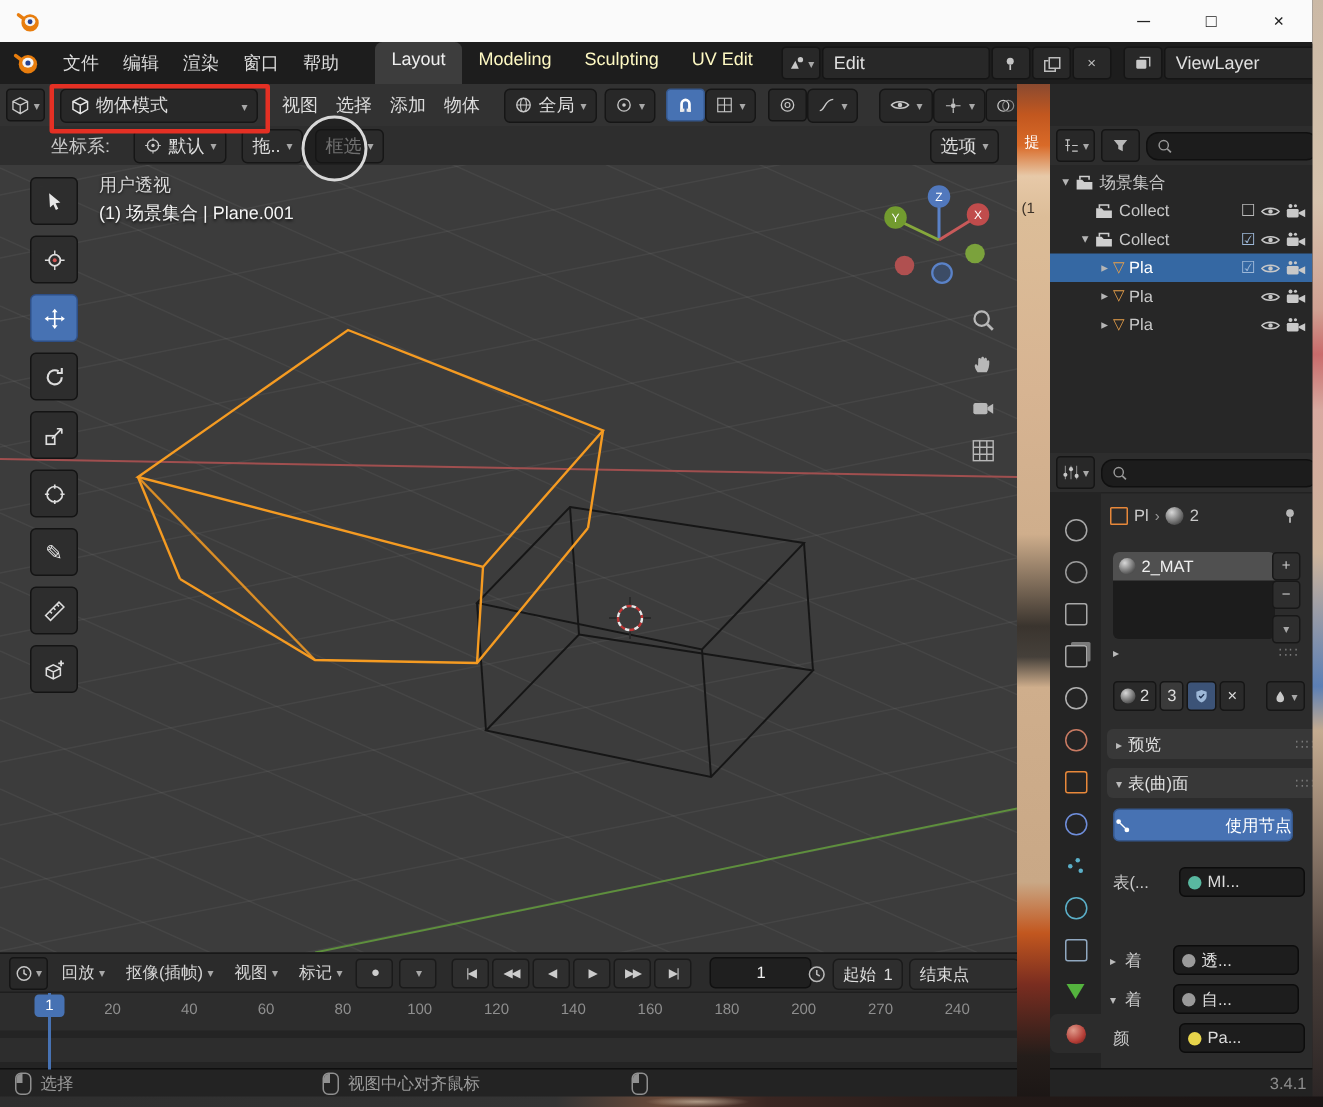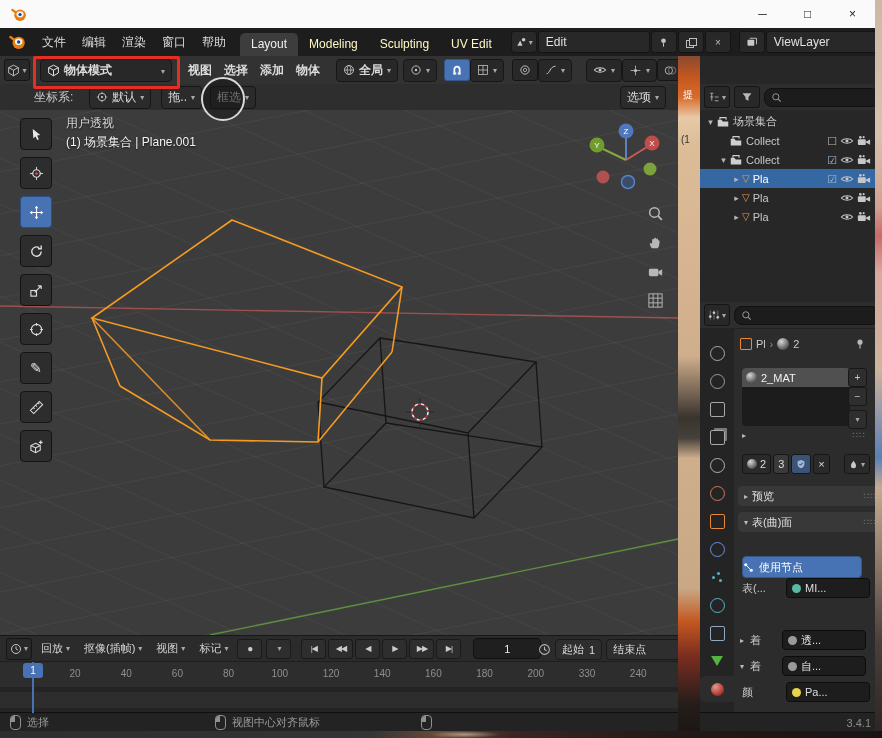--- a/index.html
+++ b/index.html
@@ -13,37 +13,37 @@
     color:#1a1a1a;border-bottom:1px solid #d0d0d0;}
   .tb-logo{width:17px;height:17px;margin:0 8px 0 10px;flex:none;}
   .tb-title{font-size:12px;color:#111;white-space:nowrap;}
   .win-btns{margin-left:auto;display:flex;height:100%;}
   .win-btn{width:45px;height:100%;display:flex;align-items:center;justify-content:center;font-size:12px;color:#222;}
 
   
   .topbar{left:0;top:28px;width:875px;height:28px;background:#1d1d1d;display:flex;align-items:center;
     border-bottom:1px solid #0e0e0e;overflow:hidden;}
   .menu{padding:0 8px;height:28px;line-height:28px;color:#dcdcdc;white-space:nowrap;flex:none;}
-  .wtabs{display:flex;align-items:flex-end;height:28px;margin-left:6px;flex:none;}
+  .wtabs{display:flex;height:28px;margin-left:16px;flex:none;}
   .wtab{padding:4px 11px 5px;border-radius:5px 5px 0 0;color:#fef9c3;white-space:nowrap;}
   .wtab.active{background:#3d3d3d;color:#efefef;}
   .sel-group{display:flex;align-items:center;margin-left:8px;gap:1px;flex:none;}
   .icon-btn{display:flex;align-items:center;justify-content:center;gap:2px;height:20px;min-width:20px;
     background:#282828;border:1px solid #151515;border-radius:3px;padding:0 2px;flex:none;}
   .name-field{height:20px;background:#282828;border:1px solid #151515;border-radius:3px;display:flex;
     align-items:center;padding:0 7px;color:#e0e0e0;flex:none;}
   .chev::after{content:"▾";font-size:8px;color:#a8a8a8;}
   .copy-ic{position:relative;width:9px;height:9px;flex:none;}
   .copy-ic::before{content:"";position:absolute;left:0;top:2px;width:6px;height:6px;border:1px solid #bdbdbd;}
   .copy-ic::after{content:"";position:absolute;left:3px;top:0;width:6px;height:6px;border:1px solid #bdbdbd;background:#282828;}
   .xg{font-size:10px;color:#bdbdbd;}
 
   
   .vph{left:0;top:56px;width:678px;height:28px;background:#323232;border-bottom:1px solid #262626;
-    display:flex;align-items:center;overflow:hidden;padding-left:4px;font-weight:bold;}
+    display:flex;align-items:center;overflow:hidden;padding-left:4px;}
   .vph .menu{height:28px;line-height:28px;padding:0 6px;}
   .chip{display:inline-flex;align-items:center;gap:4px;height:21px;padding:0 6px;background:#282828;
     border:1px solid #161616;border-radius:4px;color:#dcdcdc;white-space:nowrap;flex:none;}
   .vpt{left:0;top:84px;width:678px;height:26px;background:#2e2e2e;border-bottom:1px solid #222;
     display:flex;align-items:center;overflow:hidden;}
   .ts-label{margin-left:34px;margin-right:16px;color:#c8c8c8;flex:none;}
   .chip.dark{background:#2b2b2b;}
   .blue-btn{background:#4772b3;border-color:#35578c;}
 
   
@@ -105,22 +105,22 @@
   .mini-btn{position:absolute;width:17px;height:17px;background:#2e2e2e;border:1px solid #181818;border-radius:3px;
     display:flex;align-items:center;justify-content:center;font-size:10px;color:#ccc;}
   .slot-foot{position:absolute;left:8px;top:102px;width:124px;display:flex;align-items:center;font-size:9px;color:#999;}
   .grip{margin-left:auto;color:#7a7a7a;font-size:9px;letter-spacing:1px;}
   .db-row{position:absolute;left:8px;top:126px;display:flex;align-items:center;gap:2px;width:128px;}
   .db-chip{display:flex;align-items:center;gap:3px;height:18px;background:#2a2a2a;border:1px solid #161616;
     border-radius:3px;padding:0 4px;font-size:11px;color:#ddd;}
   .section-h{position:absolute;left:4px;width:133px;height:20px;background:#383838;border-radius:4px;
     display:flex;align-items:center;gap:4px;font-size:11px;color:#e0e0e0;padding:0 6px;}
   .disc{font-size:8px;color:#bbb;}
-  .use-nodes{position:absolute;left:8px;top:228px;width:118px;height:20px;background:#4772b3;border:1px solid #35578c;
-    border-radius:4px;display:flex;align-items:center;justify-content:flex-start;gap:5px;color:#fff;font-size:11px;}
+  .use-nodes{position:absolute;left:8px;top:211px;width:118px;height:20px;background:#4772b3;border:1px solid #35578c;
+    border-radius:4px;display:flex;align-items:center;justify-content:space-between;gap:5px;color:#fff;font-size:11px;}
   .prow{position:absolute;left:0;width:141px;height:20px;display:flex;align-items:center;}
   .prow .pc-lab{margin-left:8px;width:44px;overflow:hidden;}
   .field2{height:18px;background:#1d1d1d;border:1px solid #0c0c0c;border-radius:4px;display:flex;
     align-items:center;gap:4px;padding:0 5px;font-size:11px;color:#ddd;overflow:hidden;}
   .field2.blue{background:#4772b3;border-color:#35578c;color:#fff;}
   .dot{width:9px;height:9px;border-radius:50%;flex:none;}
   .dot-teal{background:#59b8a0;}
   .dot-yellow{background:#e7d44b;}
   .dot-gray{background:#9a9a9a;}
 
@@ -543,21 +543,21 @@
         <span class="ruler-num" style="left: 75px;">20</span>
         <span class="ruler-num" style="left: 126.2px;">40</span>
         <span class="ruler-num" style="left: 177.4px;">60</span>
         <span class="ruler-num" style="left: 228.6px;">80</span>
         <span class="ruler-num" style="left: 279.8px;">100</span>
         <span class="ruler-num" style="left: 331px;">120</span>
         <span class="ruler-num" style="left: 382.2px;">140</span>
         <span class="ruler-num" style="left: 433.4px;">160</span>
         <span class="ruler-num" style="left: 484.6px;">180</span>
         <span class="ruler-num" style="left: 535.8px;">200</span>
-        <span class="ruler-num" style="left: 587px;">330</span>
+        <span class="ruler-num" style="left: 587px;">270</span>
         <span class="ruler-num" style="left: 638.2px;">240</span>
       </div>
     <div class="tl-track">
         <div class="tl-band"></div>
       </div>
     <div class="playhead-line"></div>
     <div class="playhead-badge">1</div>
   </div>
 
   <div class="abs statusbar">

